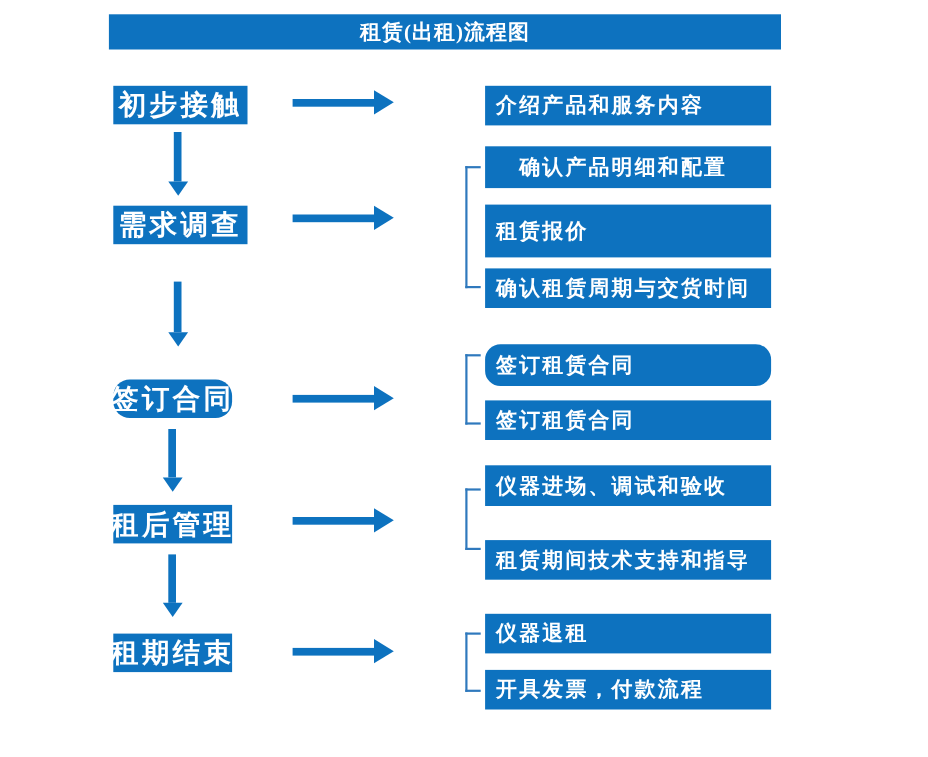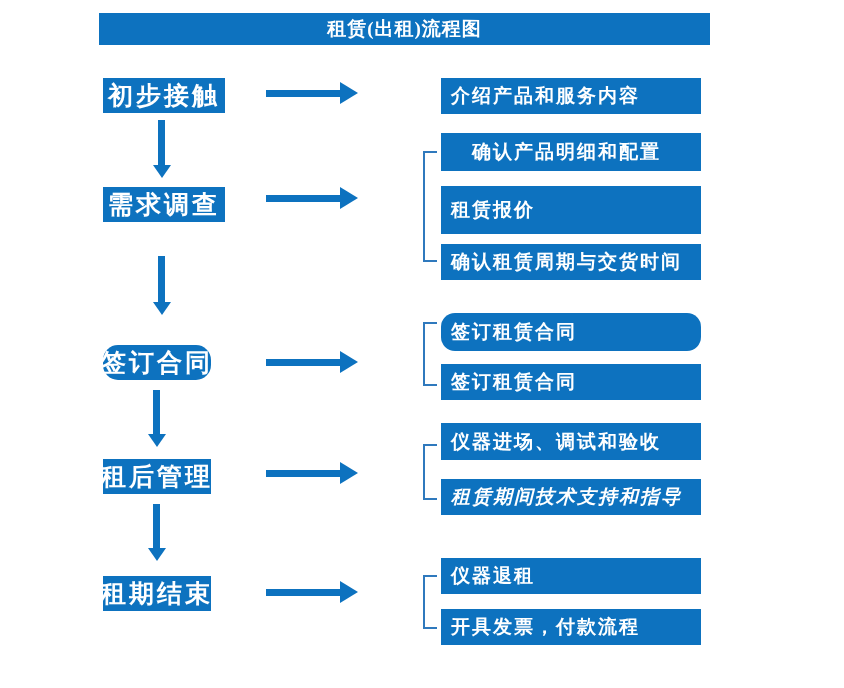--- a/index.html
+++ b/index.html
@@ -120,18 +120,18 @@
   <div class="box detail-box" style="top:78px;height:36px;">介绍产品和服务内容</div>
 
   <div class="box detail-box" style="top:133px;height:38px;padding-left:31px;">确认产品明细和配置</div>
   <div class="box detail-box" style="top:186px;height:48px;">租赁报价</div>
   <div class="box detail-box" style="top:244px;height:36px;">确认租赁周期与交货时间</div>
 
   <div class="box detail-box" style="top:313px;height:38px;border-radius:14px;">签订租赁合同</div>
   <div class="box detail-box" style="top:364px;height:36px;">签订租赁合同</div>
 
   <div class="box detail-box" style="top:423px;height:37px;">仪器进场、调试和验收</div>
-  <div class="box detail-box" style="top:479px;height:36px;font-style:italic;">租赁期间技术支持和指导</div>
+  <div class="box detail-box" style="top:491px;height:36px;">租赁期间技术支持和指导</div>
 
   <div class="box detail-box" style="top:558px;height:36px;">仪器退租</div>
   <div class="box detail-box" style="top:609px;height:36px;">开具发票，付款流程</div>
 
 </div>
 
 </body></html>

